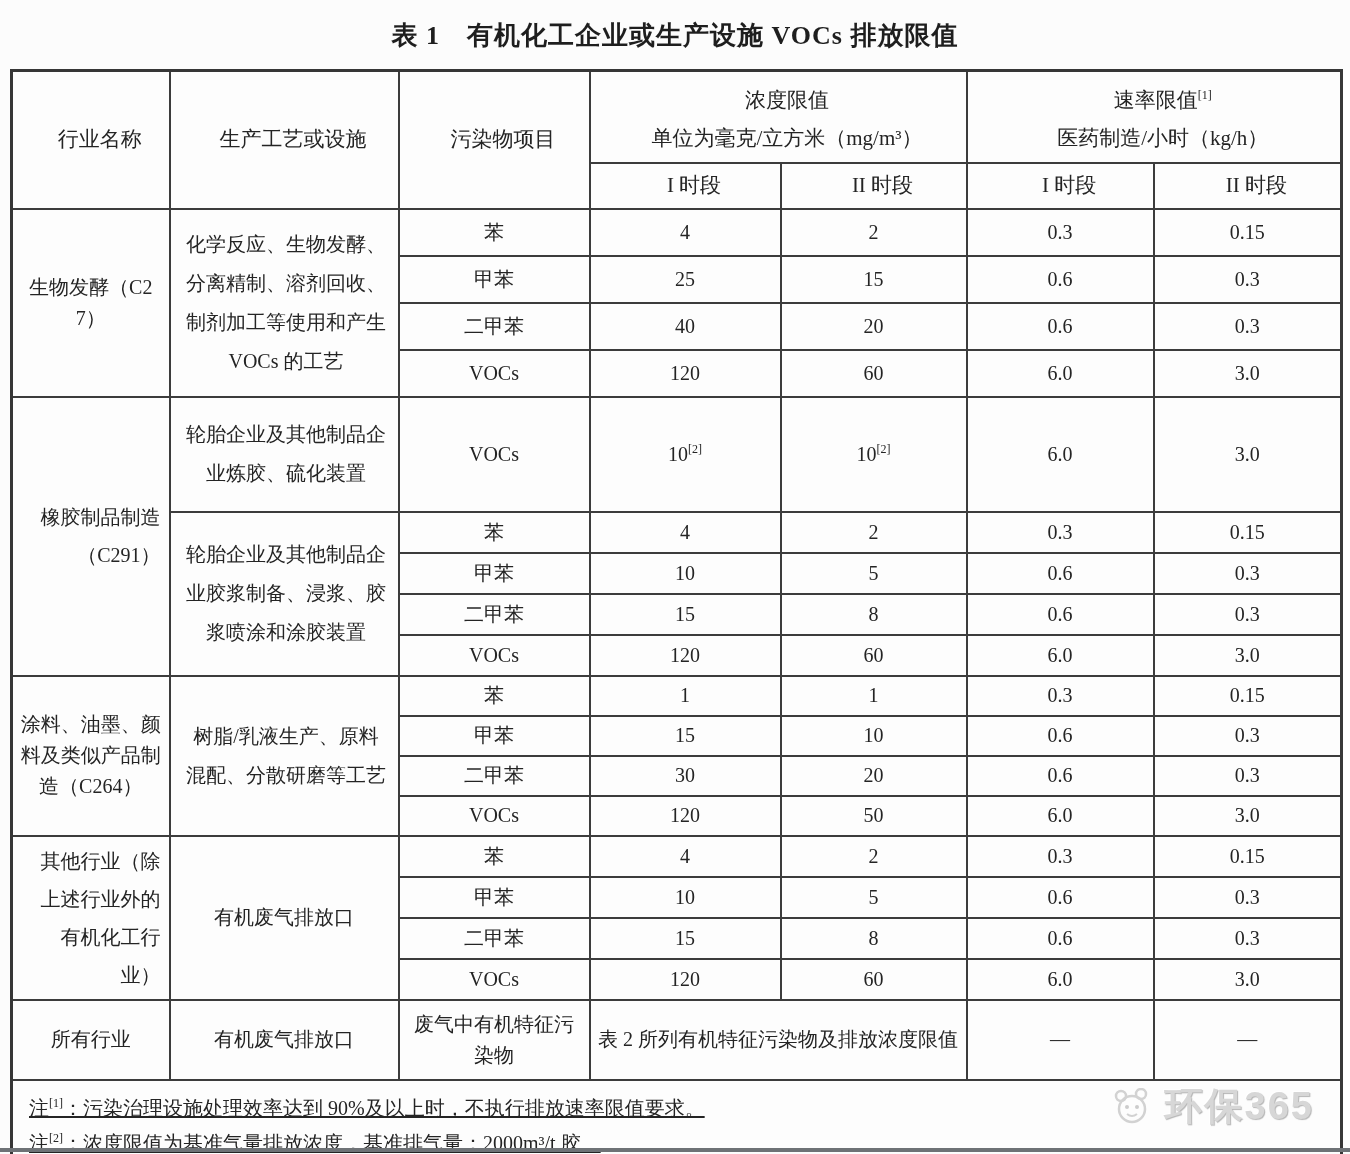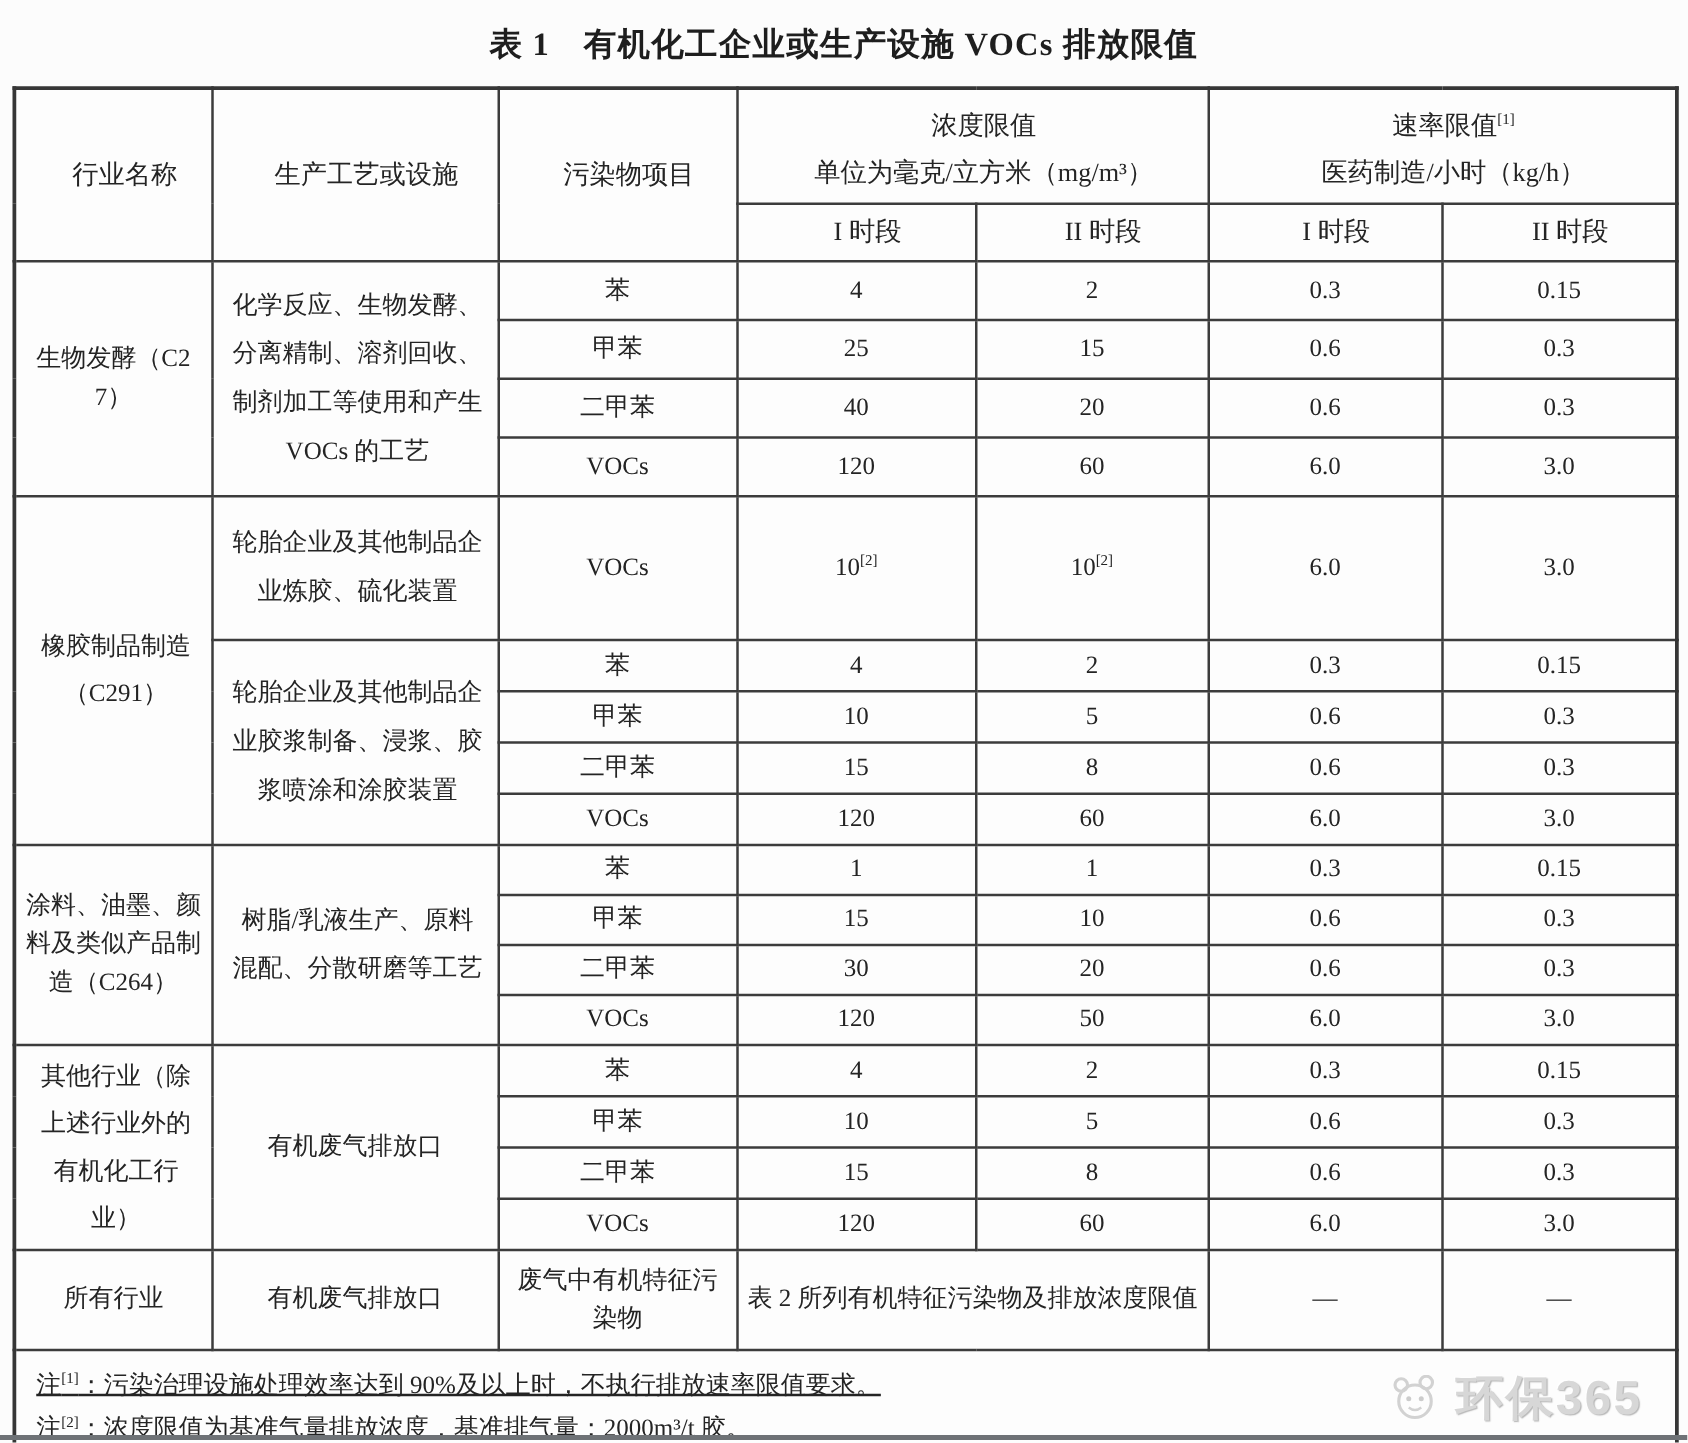--- a/index.html
+++ b/index.html
@@ -34,42 +34,42 @@
     font-size:20px;
     font-weight:normal;
     padding:2px 6px;
     line-height:1.55;
     word-break:break-all;
   }
   th{font-size:21px;padding-left:24px;}
   .gh-line1{line-height:2.1;}
   .gh-line2{line-height:1.6;}
   sup{font-size:12px;line-height:0;}
-  .tal{text-align:center;padding-left:12px;padding-right:8px;line-height:1.9;}
+  .tal{text-align:right;padding-left:12px;padding-right:8px;line-height:1.9;}
   .proc{text-align:center;padding-left:14px;padding-right:10px;line-height:1.95;}
   
   .rh-h1{height:92px;}
   .rh-h2{height:46px;}
   .rh-a td{height:41px;}
   .rh-big td{height:109px;}
   .rh-b td{height:35px;}
   .rh-c td{height:34px;}
   .rh-last td{height:74px;}
   .rh-note td{height:60px;}
   td.notes{
     text-align:left;
     padding:10px 16px;
     line-height:1.75;
     font-size:20px;
   }
   .note{white-space:nowrap;text-decoration:underline;}
   .watermark{
     position:absolute;
     right:36px;
-    bottom:10px;
+    bottom:22px;
     display:flex;
     align-items:center;
     gap:10px;
     color:#d7d7d7;
     text-shadow:1px 1px 1px #b5b5b5, -1px -1px 1px #ffffff;
     font-family:"Liberation Sans","DejaVu Sans",sans-serif;
     font-weight:bold;
     font-size:38px;
     letter-spacing:2px;
     user-select:none;

